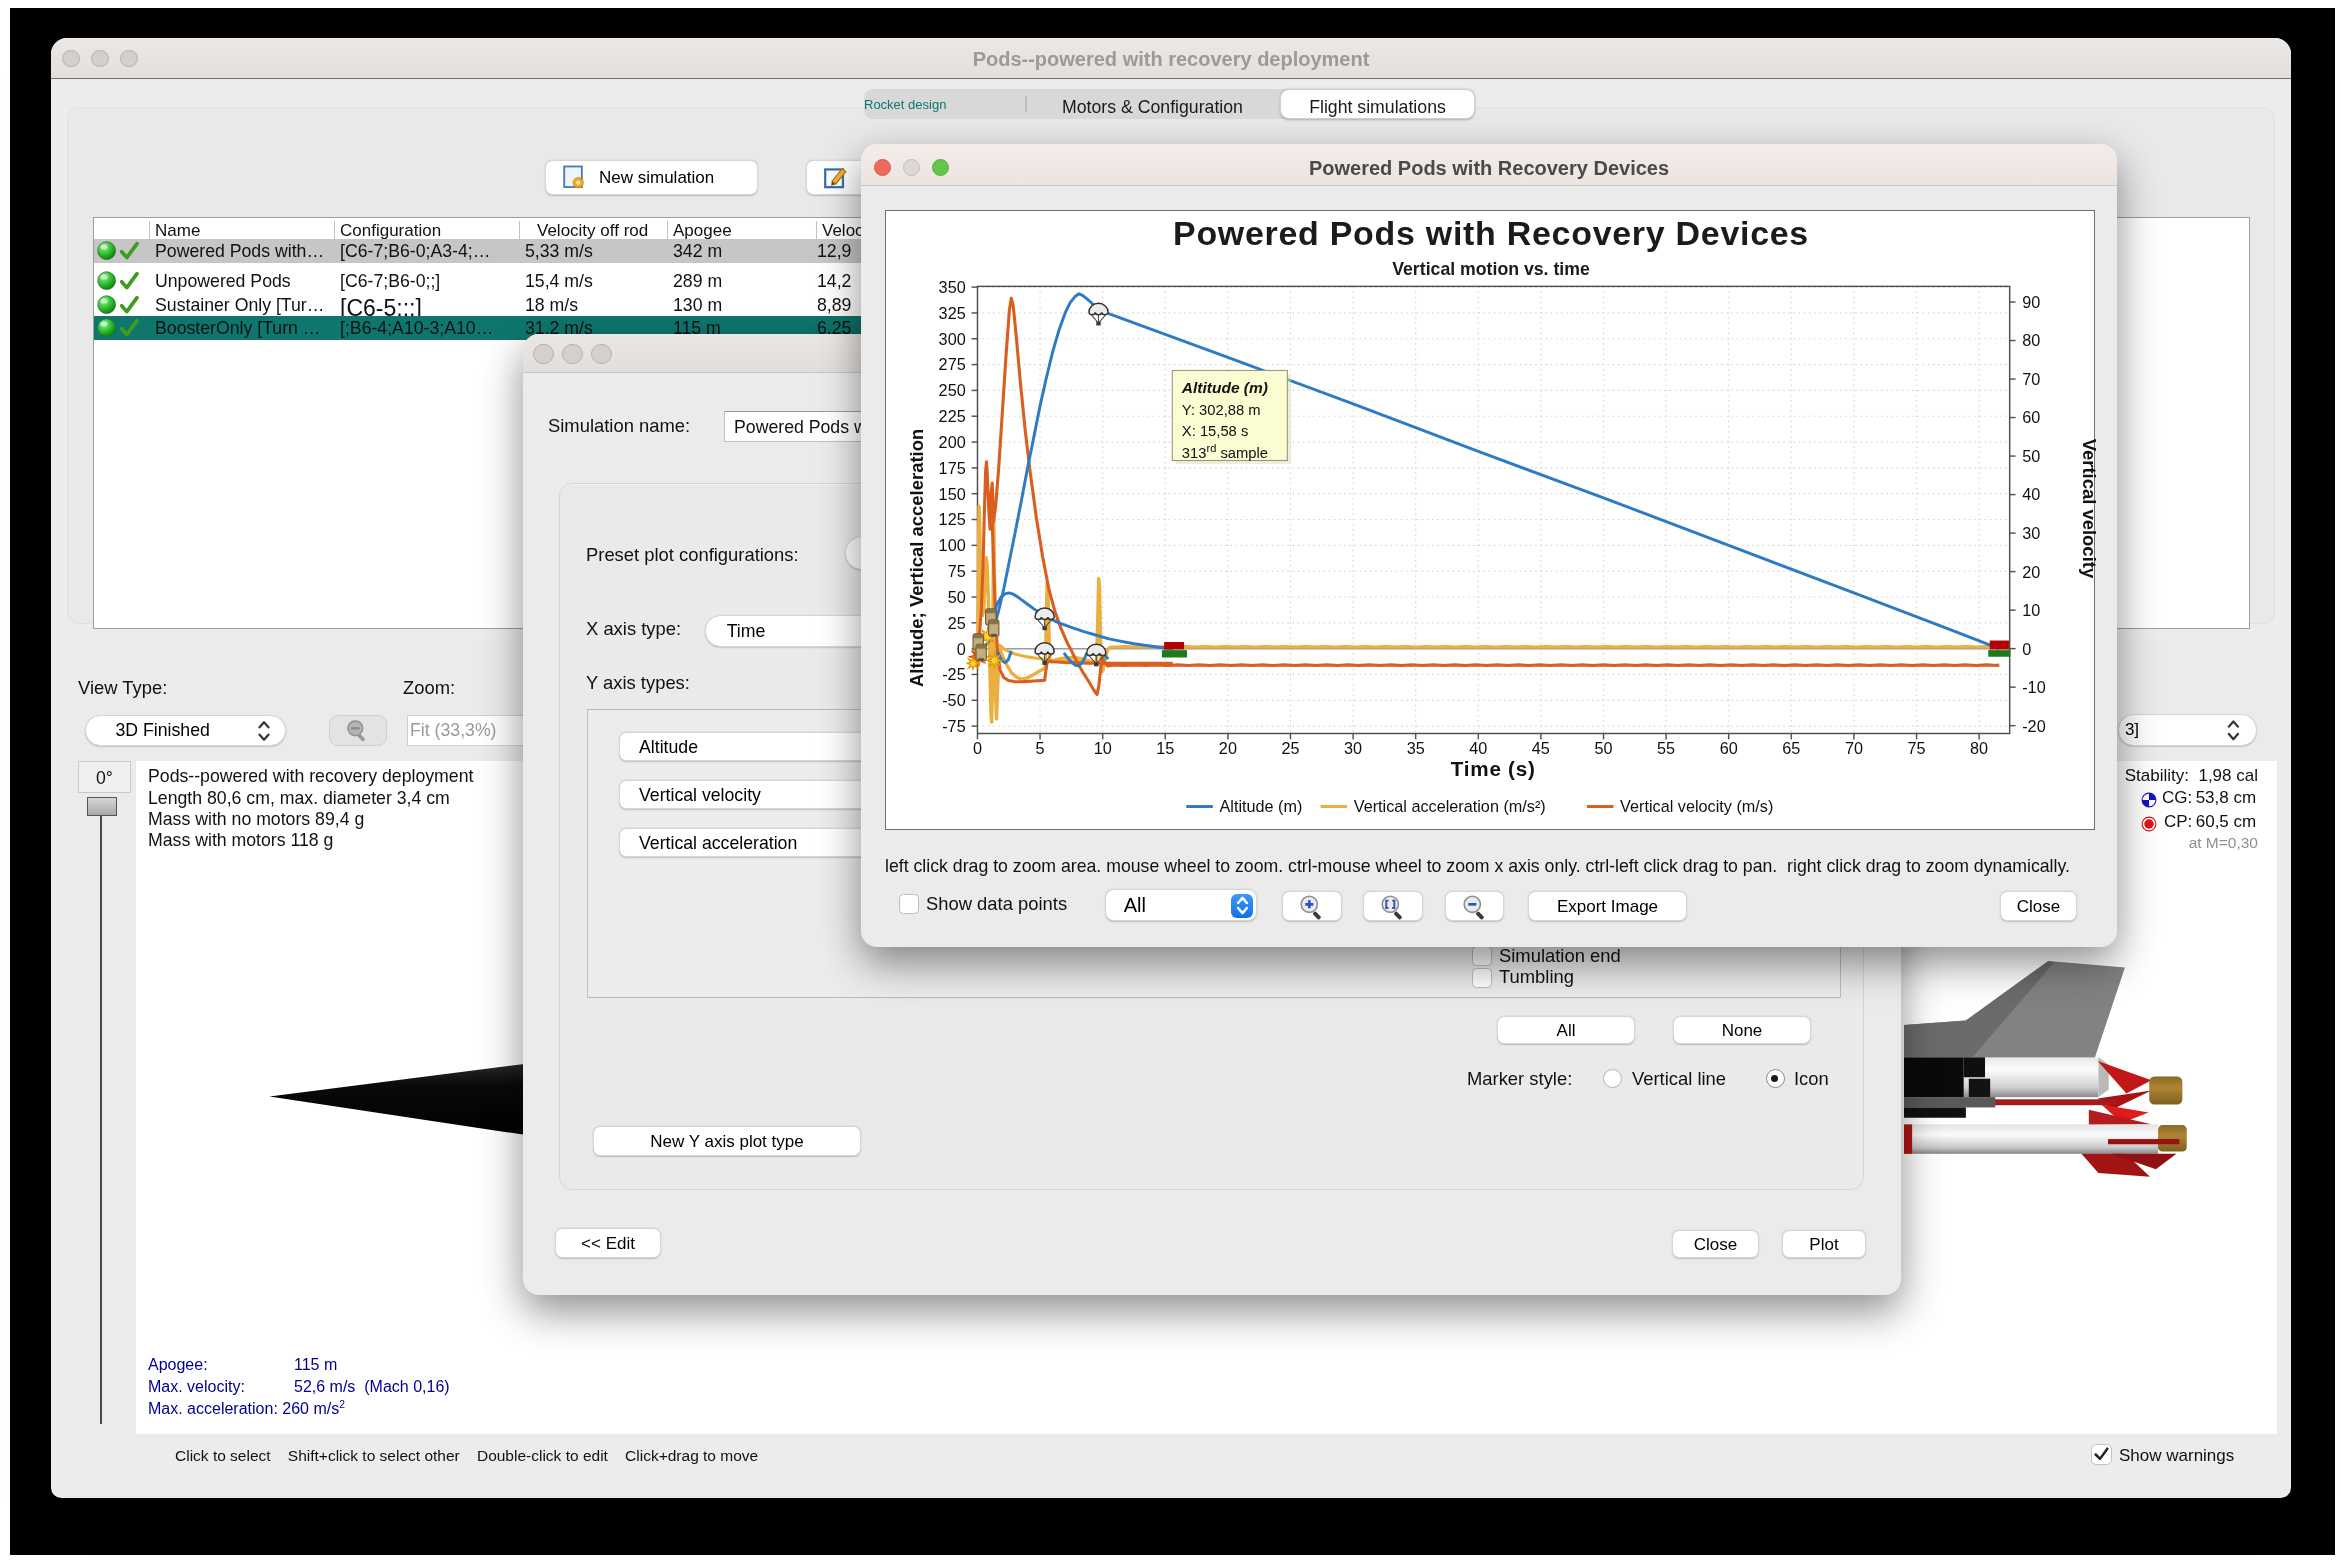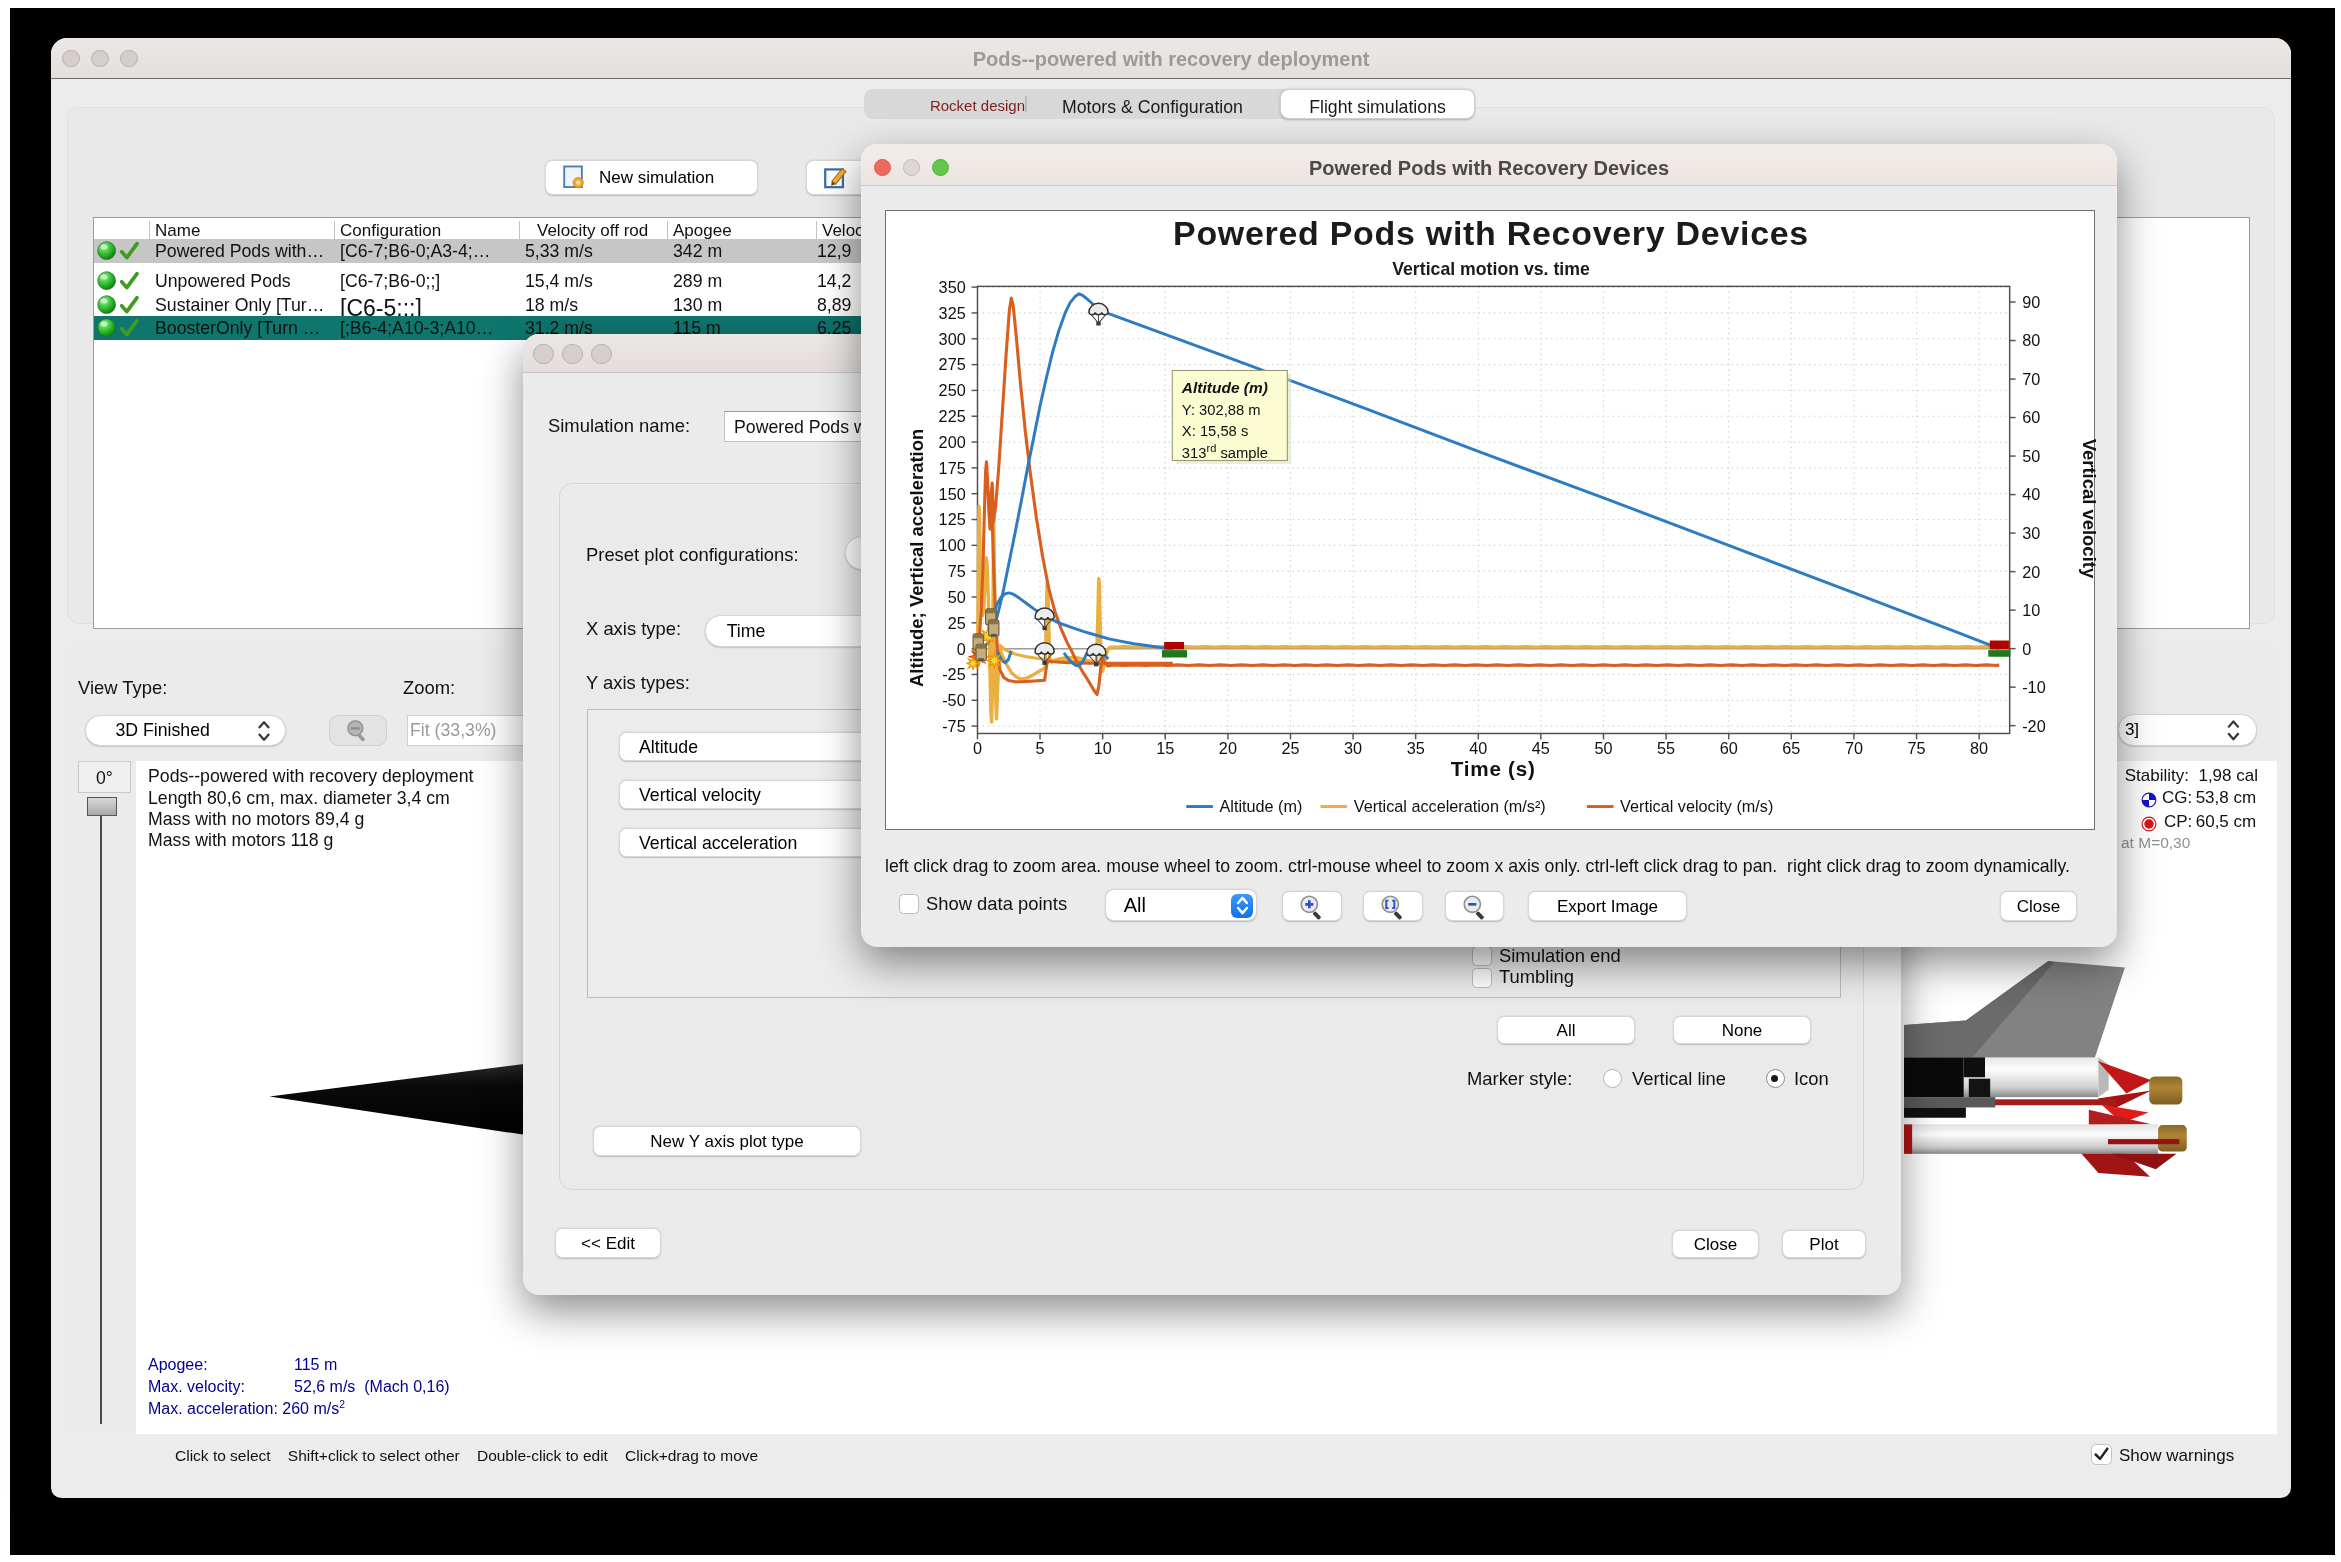--- a/index.html
+++ b/index.html
@@ -18,21 +18,21 @@
 <div class="win" style="left:51px;top:38px;width:2240px;height:1460px;background:#ececec;border-radius:16px 16px 10.3px 10.3px">
   <div class="abs" style="left:0;top:0;right:0;height:41px;background:linear-gradient(#ece8e5,#e4dfdc);border-bottom:1.5px solid #6f6c6a;border-radius:16px 16px 0 0"></div>
   <div class="tl" style="left:11px;top:11.8px;width:17.7px;height:17.7px;background:#d4cfcb;border:0.7px solid #b6b1ad"></div>
   <div class="tl" style="left:40px;top:11.8px;width:17.7px;height:17.7px;background:#d4cfcb;border:0.7px solid #b6b1ad"></div>
   <div class="tl" style="left:69px;top:11.8px;width:17.7px;height:17.7px;background:#d4cfcb;border:0.7px solid #b6b1ad"></div>
   <div class="lbl" style="left:0;width:2240px;top:10.3px;text-align:center;font-size:20px;font-weight:bold;color:#9d9995">Pods--powered with recovery deployment</div>
 
   <div class="abs" style="left:813px;top:51px;width:610px;height:29.5px;background:#d8d8d8;border-radius:8.9px;z-index:3"></div>
   <div class="abs" style="left:1229px;top:51px;width:195px;height:29.5px;background:#fff;border-radius:8.9px;border:0.7px solid #cfcfcf;box-shadow:0 0.7px 2.2px rgba(0,0,0,0.25);z-index:3"></div>
   <div class="abs" style="left:974px;top:58px;width:1.5px;height:15.5px;background:#bdbdbd;z-index:4"></div>
-  <div class="lbl" style="left:813px;top:59px;width:161px;text-align:right;font-size:15px;color:#7f1d1d;z-index:4">Rocket design</div>
+  <div class="lbl" style="left:813px;top:59px;width:161px;text-align:left;font-size:13px;color:#0f766e;z-index:4">Rocket design</div>
   <div class="lbl" style="left:974px;top:59px;width:255px;text-align:center;font-size:17.7px;color:#1a1a1a;z-index:4">Motors &amp; Configuration</div>
   <div class="lbl" style="left:1229px;top:59px;width:195px;text-align:center;font-size:17.7px;color:#1a1a1a;z-index:4">Flight simulations</div>
 
   <div class="abs" style="left:16px;top:69px;width:2208px;height:517px;background:#e9e9e9;border:0.7px solid #e0e0e0;border-radius:11.8px"></div>
 
   <div class="btn" style="left:494px;top:122px;width:213px;height:35px">
     <svg width="25" height="25" viewBox="0 0 34 34" style="position:absolute;left:16px;top:4.4px">
       <rect x="3" y="2" width="24" height="28" fill="#eef4fb" stroke="#4a7ab5" stroke-width="2.5"></rect>
       <circle cx="22" cy="24" r="7" fill="#f5a623" stroke="#d07b0a" stroke-width="1"></circle>
           <circle cx="22" cy="24" r="3" fill="#fde8b0"></circle>
@@ -206,21 +206,21 @@
     <circle cx="11" cy="11" r="9.5" fill="#fff" stroke="#1313c8" stroke-width="1.5"></circle>
     <path d="M11 11 L11 1.5 A 9.5 9.5 0 0 1 20.5 11 Z" fill="#1313c8"></path>
     <path d="M11 11 L11 20.5 A 9.5 9.5 0 0 1 1.5 11 Z" fill="#1313c8"></path>
   </svg>
   <div class="lbl" style="left:2111px;top:750px;font-size:17px">CG: 53,8 cm</div>
   <svg width="16" height="16" viewBox="0 0 22 22" style="position:absolute;left:2090px;top:778px">
     <circle cx="11" cy="11" r="9.5" fill="none" stroke="#d01414" stroke-width="1.5"></circle>
     <circle cx="11" cy="11" r="6.5" fill="#e01212"></circle>
   </svg>
   <div class="lbl" style="left:2113px;top:774px;font-size:17px">CP: 60,5 cm</div>
-  <div class="lbl" style="left:2070px;top:796px;width:137px;text-align:left;font-size:15.5px;color:#909090">at M=0,30</div>
+  <div class="lbl" style="left:2070px;top:796px;width:137px;text-align:right;font-size:15.5px;color:#909090">at M=0,30</div>
 
   <svg width="291" height="243" viewBox="0 0 395 330" style="position:absolute;left:1850px;top:917px">
     <defs>
       <linearGradient id="tube1" x1="0" y1="0" x2="0" y2="1">
         <stop offset="0%" stop-color="#e8e8e8"></stop>
             <stop offset="30%" stop-color="#fdfdfd"></stop>
             <stop offset="75%" stop-color="#d0d0d0"></stop>
             <stop offset="100%" stop-color="#8a8a8a"></stop>
           </linearGradient>
       <linearGradient id="tube2" x1="0" y1="0" x2="0" y2="1">

